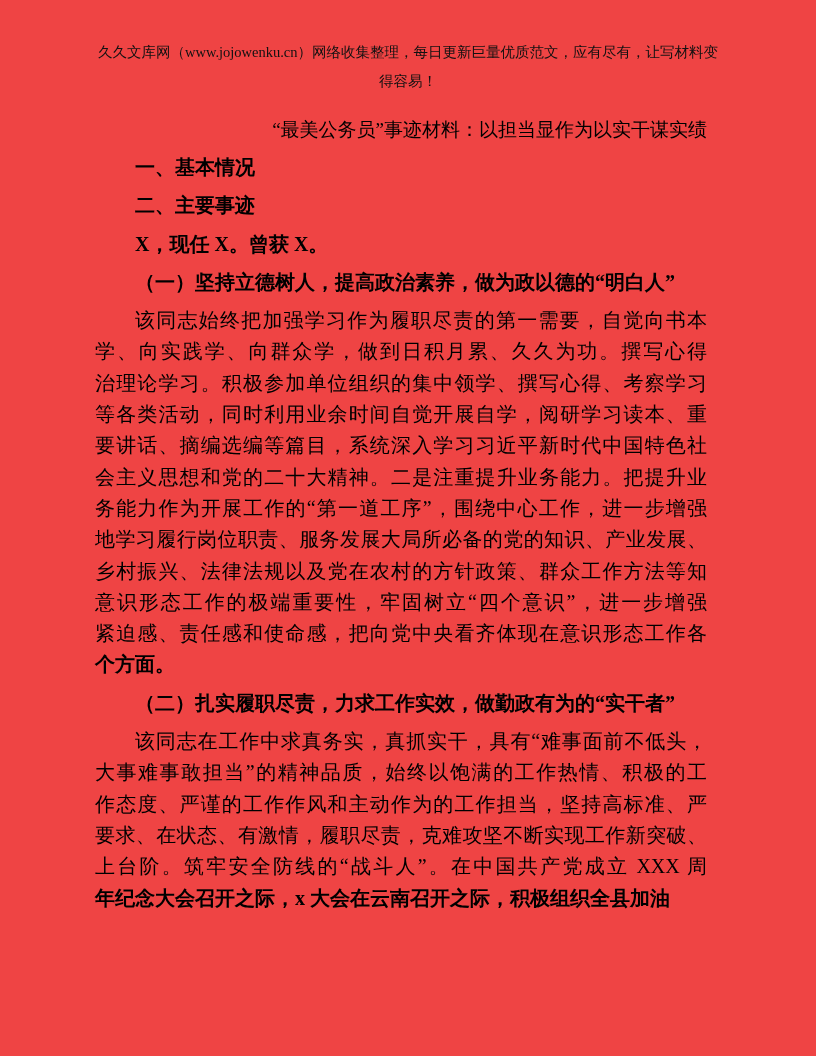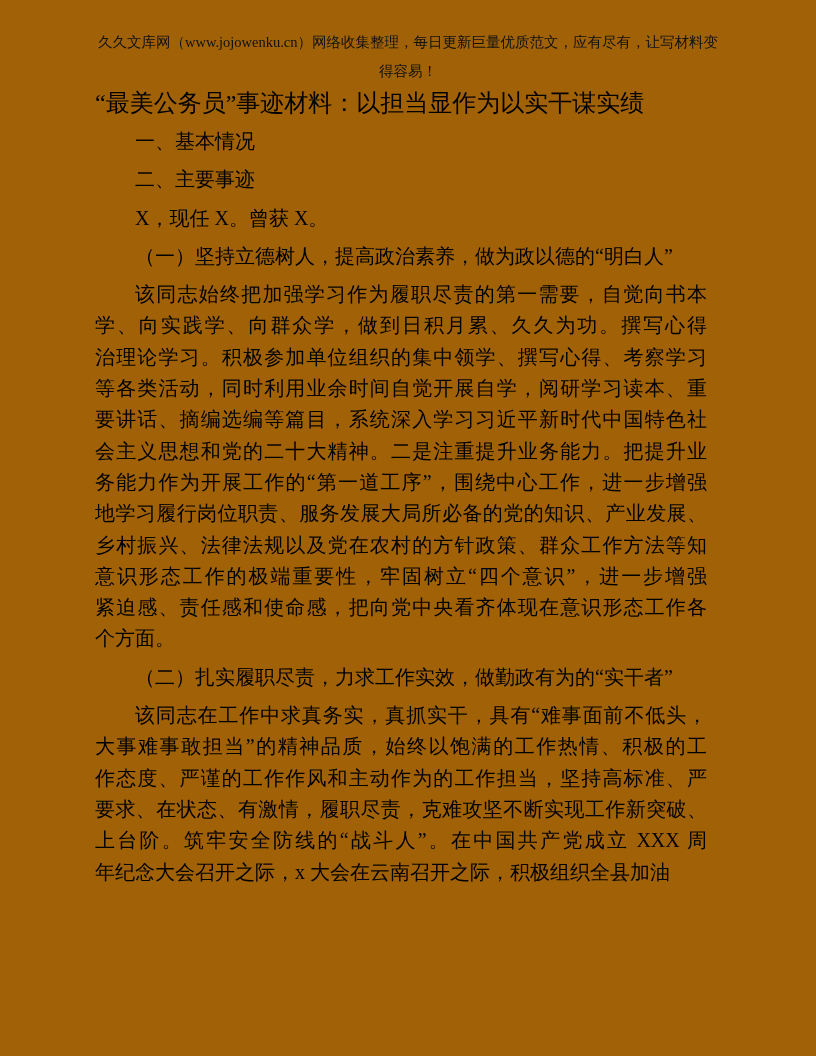--- a/index.html
+++ b/index.html
@@ -11,57 +11,58 @@
     width: 816px;
     height: 1056px;
     overflow: hidden;
     font-family: "Liberation Serif", "DejaVu Serif", serif;
     color: #000000;
   }
   .page {
     box-sizing: border-box;
     width: 816px;
     height: 1056px;
-    padding-top: 28px;
-    background: #a16207;
+    padding-top: 38px;
+    background: #ef4444;
   }
   .doc-header {
     width: 680px;
     margin: 0 auto;
     text-align: center;
     font-size: 14.5px;
     line-height: 29px;
     color: #111111;
   }
   .column {
     width: 612px;
     margin-left: 95px;
   }
   .doc-title {
-    font-size: 24px;
+    font-size: 19px;
     line-height: 31px;
-    text-align: left;
-    margin: 2px 0 7px 0;
+    text-align: right;
+    margin: 18px 0 7px 0;
     font-weight: normal;
   }
   .block {
     margin: 7px 0;
     font-size: 20px;
   }
   .line {
     line-height: 31.3px;
     text-align: justify;
     text-align-last: justify;
     white-space: normal;
   }
   .line.first {
     text-indent: 2em;
   }
   .line.last {
     text-align-last: left;
+    font-weight: bold;
   }
 </style>
 </head>
 <body>
 
 <div class="page">
 
   <div class="doc-header">
     <div>久久文库网（www.jojowenku.cn）网络收集整理，每日更新巨量优质范文，应有尽有，让写材料变</div>
     <div>得容易！</div>

